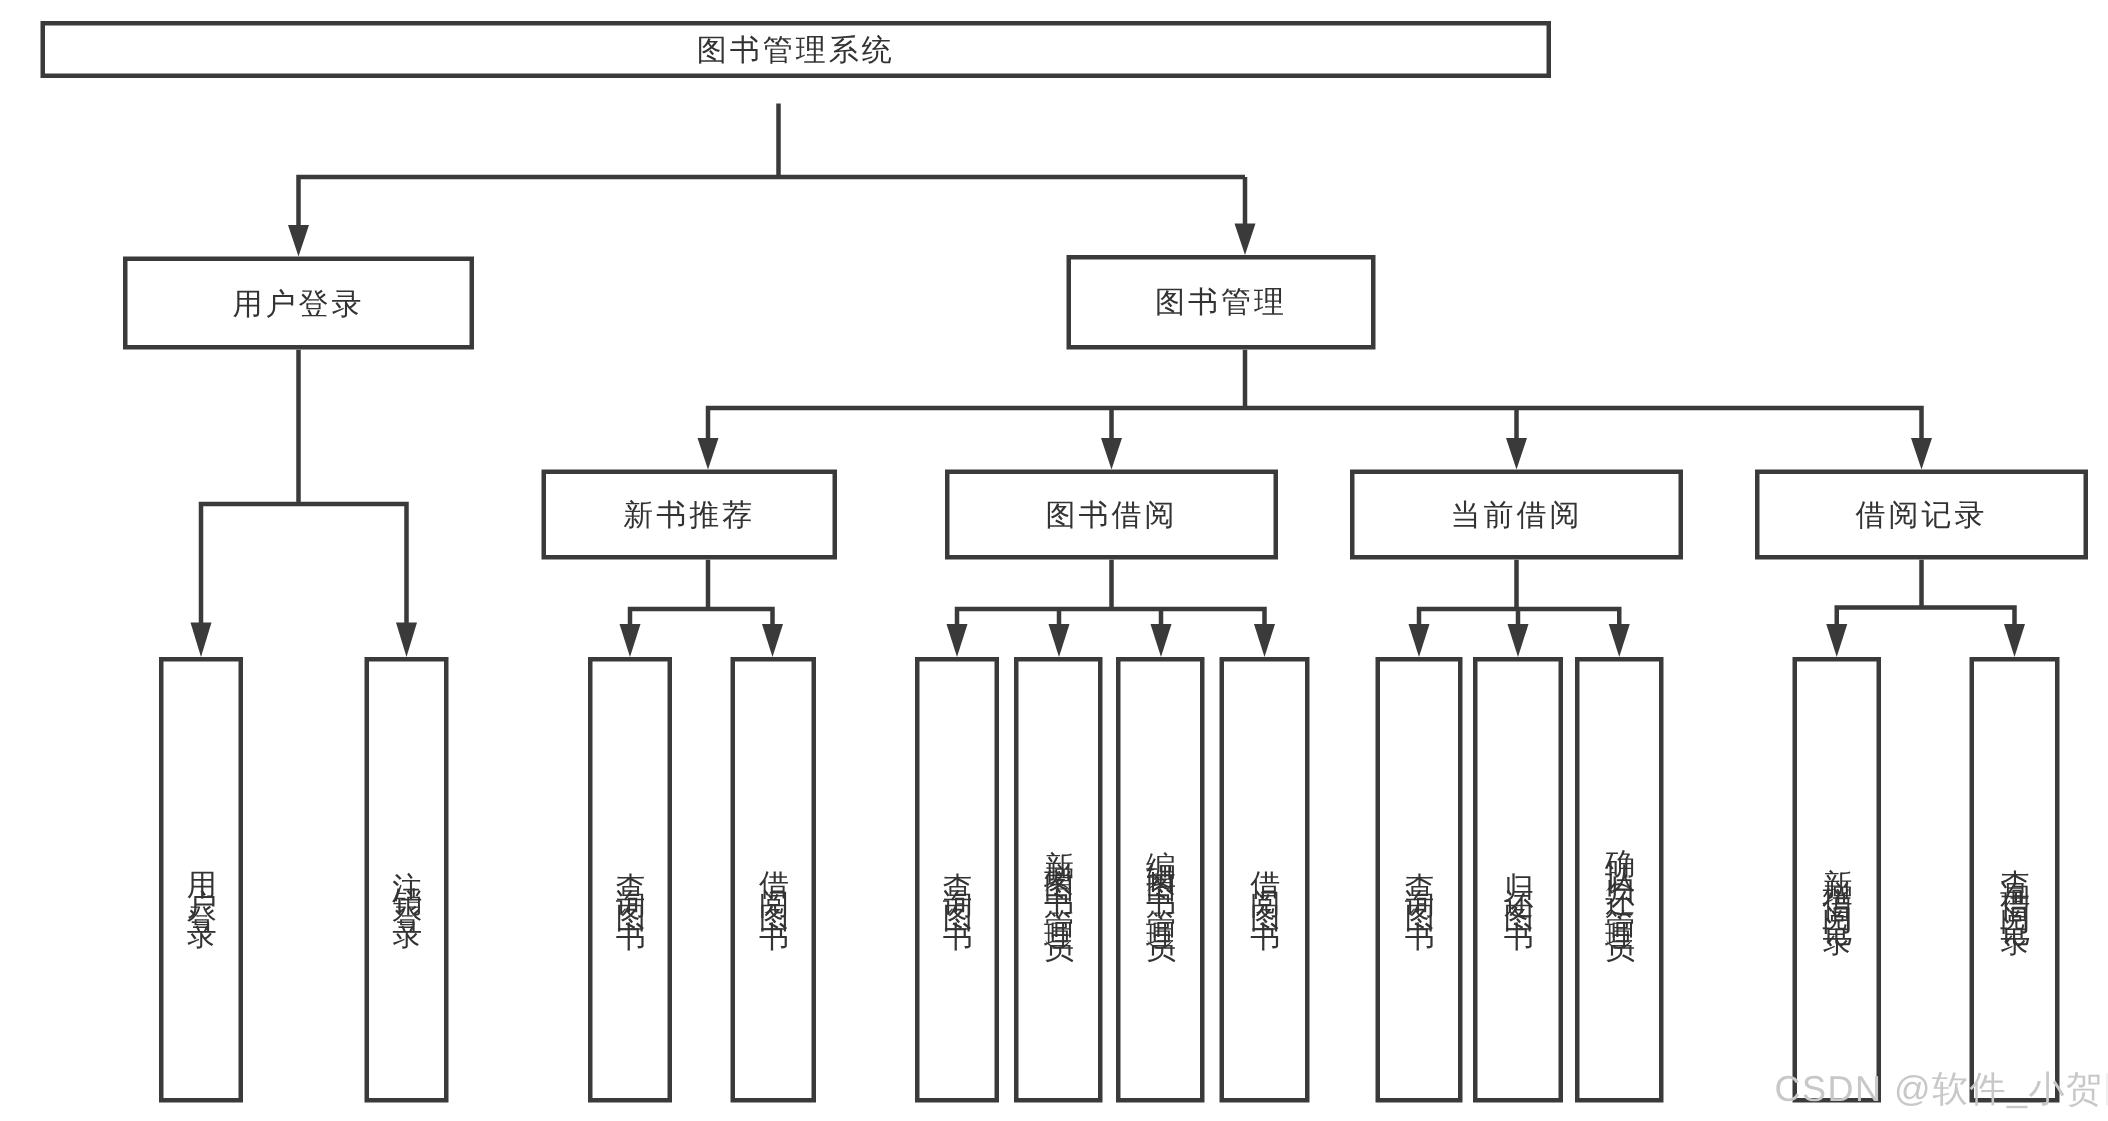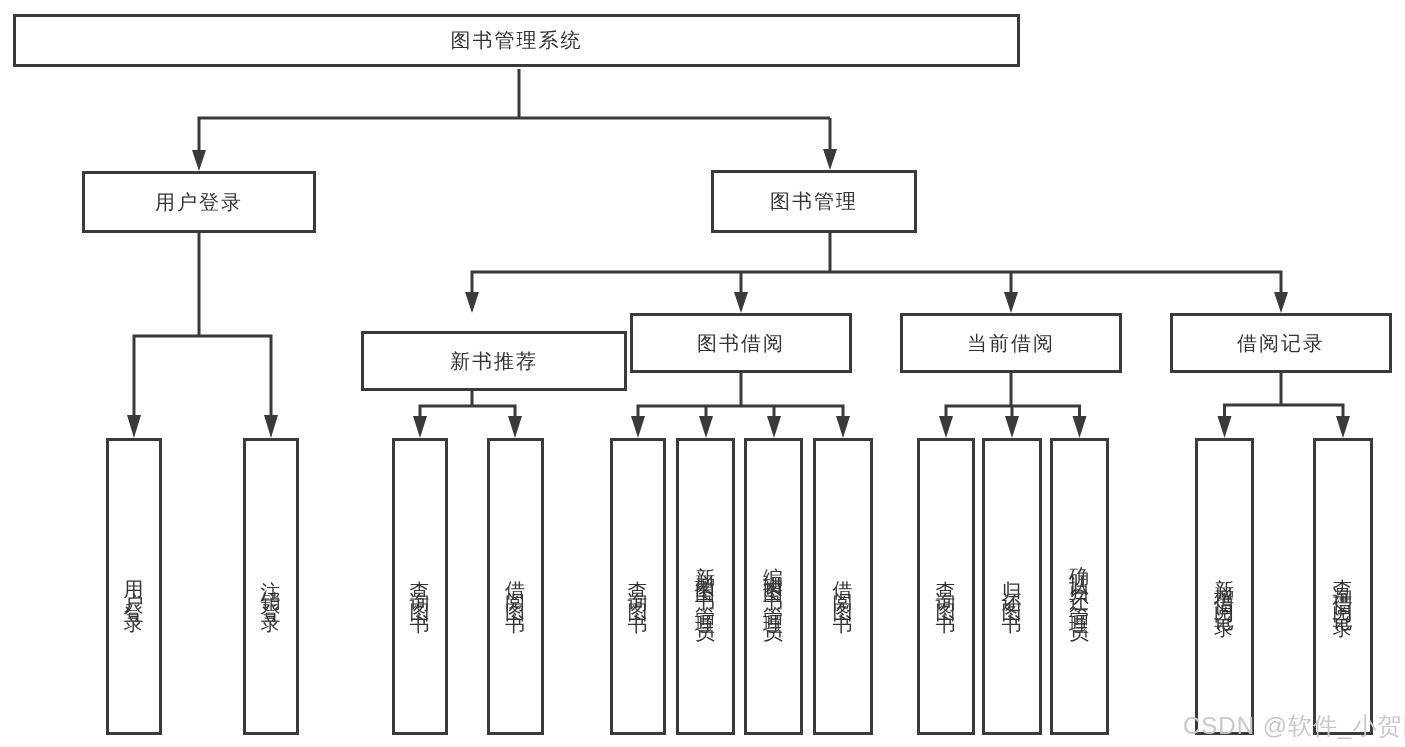--- a/index.html
+++ b/index.html
@@ -85,26 +85,26 @@
       <polygon points="1072.5,416 1086.5,416 1079.5,438" stroke="none"></polygon>
     </g>
 
     <g stroke="#3a3a3a" stroke-width="3" fill="#3a3a3a">
       <path d="M1281,373 V405 M1223,405 H1344.5 M1224.5,405 V417 M1343,405 V417" fill="none"></path>
       <polygon points="1217.5,416 1231.5,416 1224.5,438" stroke="none"></polygon>
       <polygon points="1336,416 1350,416 1343,438" stroke="none"></polygon>
     </g>
   </svg>
 
-  <div class="node hnode" style="left:13px; top:14px; width:1007px; height:53px;">图书管理系统</div>
+  <div class="node hnode" style="left:27px; top:14px; width:1007px; height:38px;">图书管理系统</div>
 
   <div class="node hnode" style="left:82px; top:171px; width:234px; height:62px;">用户登录</div>
   <div class="node hnode" style="left:711px; top:170px; width:206px; height:63px;">图书管理</div>
 
-  <div class="node hnode" style="left:361px; top:331px; width:266px; height:60px;">新书推荐</div>
+  <div class="node hnode" style="left:361px; top:313px; width:197px; height:60px;">新书推荐</div>
   <div class="node hnode" style="left:900px; top:313px; width:222px; height:60px;">当前借阅</div>
   <div class="node hnode" style="left:630px; top:313px; width:222px; height:60px;">图书借阅</div>
   <div class="node hnode" style="left:1170px; top:313px; width:222px; height:60px;">借阅记录</div>
 
   <div class="node vnode" style="left:106px; top:438px; width:56px; height:297px;">用户登录</div>
   <div class="node vnode" style="left:243px; top:438px; width:56px; height:297px;">注销登录</div>
 
   <div class="node vnode" style="left:392px; top:438px; width:56px; height:297px;">查询图书</div>
   <div class="node vnode" style="left:487px; top:438px; width:57px; height:297px;">借阅图书</div>
 

